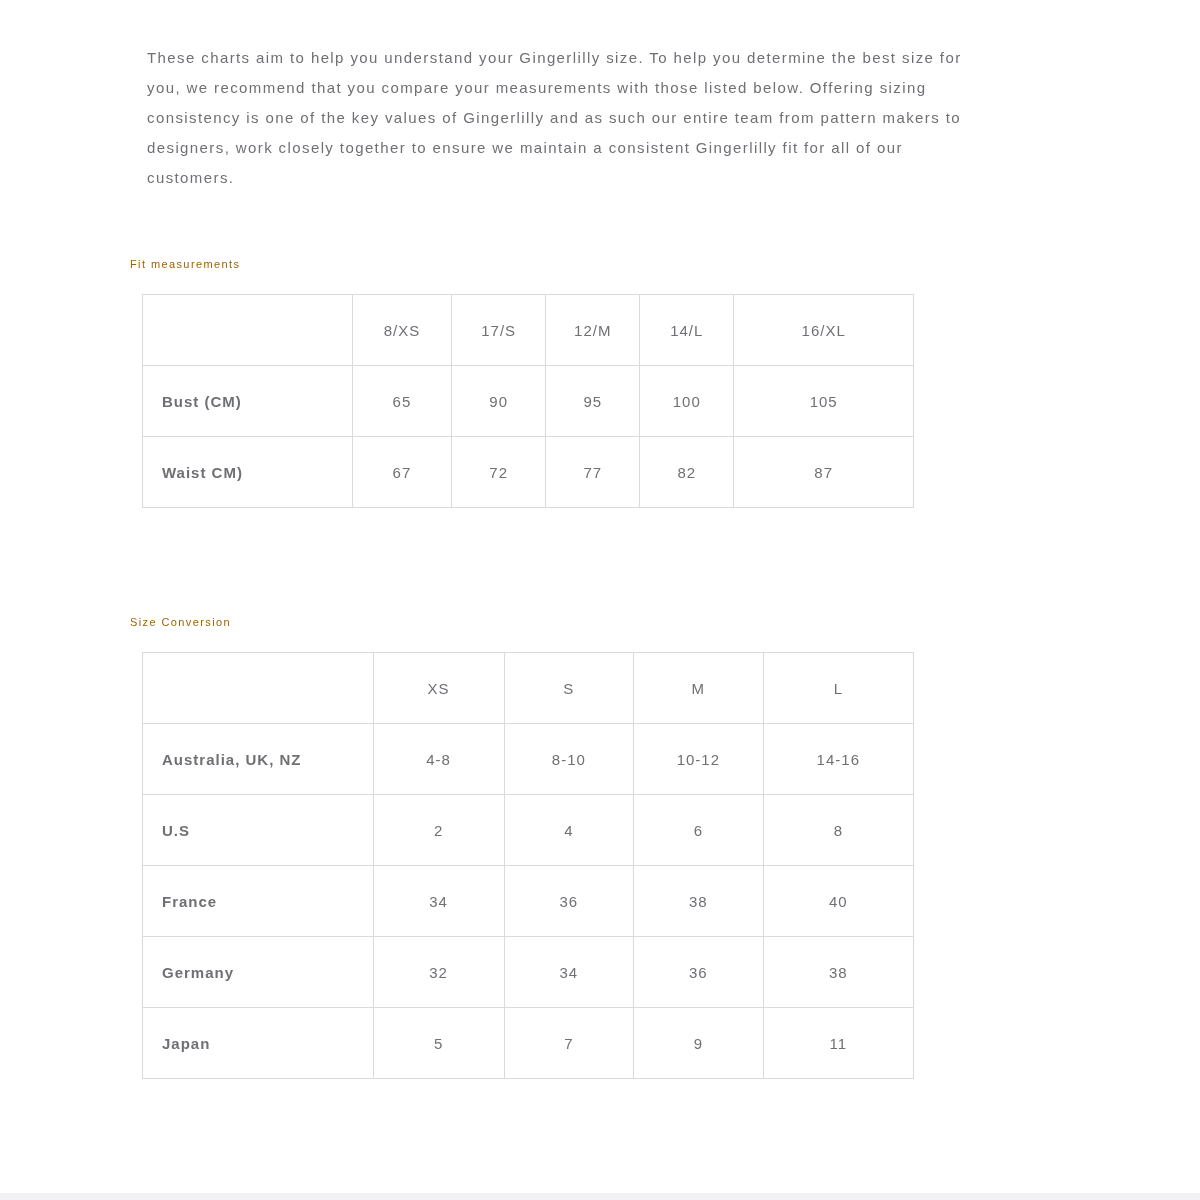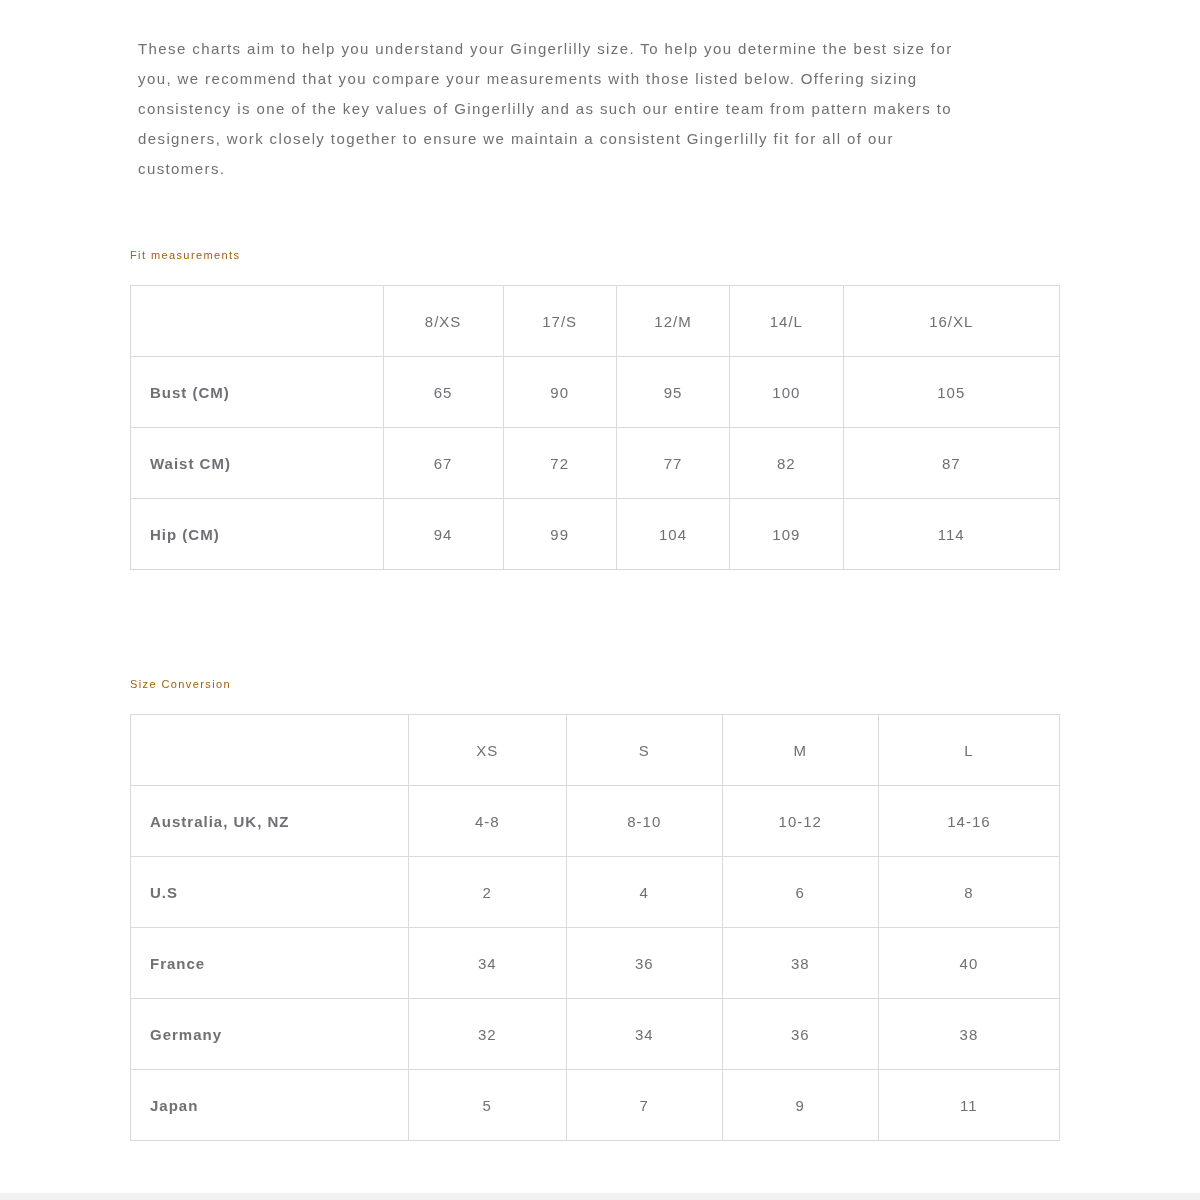--- a/index.html
+++ b/index.html
@@ -13,43 +13,44 @@
     position: relative;
     overflow: hidden;
     font-family: "Liberation Sans", sans-serif;
     -webkit-font-smoothing: antialiased;
   }
   .page {
     padding: 26px 130px 0 130px;
   }
   .intro {
     width: 840px;
-    margin: 8px;
+    margin: 17px;
     font-size: 15px;
     line-height: 30px;
     letter-spacing: 1.4px;
     font-weight: 400;
     color: #6f7074;
   }
   .section-title {
     font-size: 11px;
     line-height: 16px;
     letter-spacing: 1.4px;
     font-weight: 400;
     color: #a16207;
     margin: 63px 0 22px 0;
   }
   .section-title.second {
     margin-top: 106px;
   }
   table.size-table {
-    width: 930px;
+    width: 772px;
     border-collapse: collapse;
     table-layout: fixed;
     background: #ffffff;
+    margin-left: 12px;
   }
   table.size-table th,
   table.size-table td {
     border: 1px solid #d9dadc;
     height: 70px;
     vertical-align: middle;
     text-align: center;
     font-size: 15px;
     letter-spacing: 1px;
     font-weight: 400;
@@ -109,28 +110,20 @@
           <td>105</td>
         </tr>
         <tr>
           <td class="label-col">Waist CM)</td>
           <td>67</td>
           <td>72</td>
           <td>77</td>
           <td>82</td>
           <td>87</td>
         </tr>
-        <tr>
-          <td class="label-col">Hip (CM)</td>
-          <td>94</td>
-          <td>99</td>
-          <td>104</td>
-          <td>109</td>
-          <td>114</td>
-        </tr>
       </tbody>
     </table>
   </section>
 
   <section>
     <h3 class="section-title second">Size Conversion</h3>
 
     <table class="size-table">
       <colgroup>
         <col style="width:29.9%">

